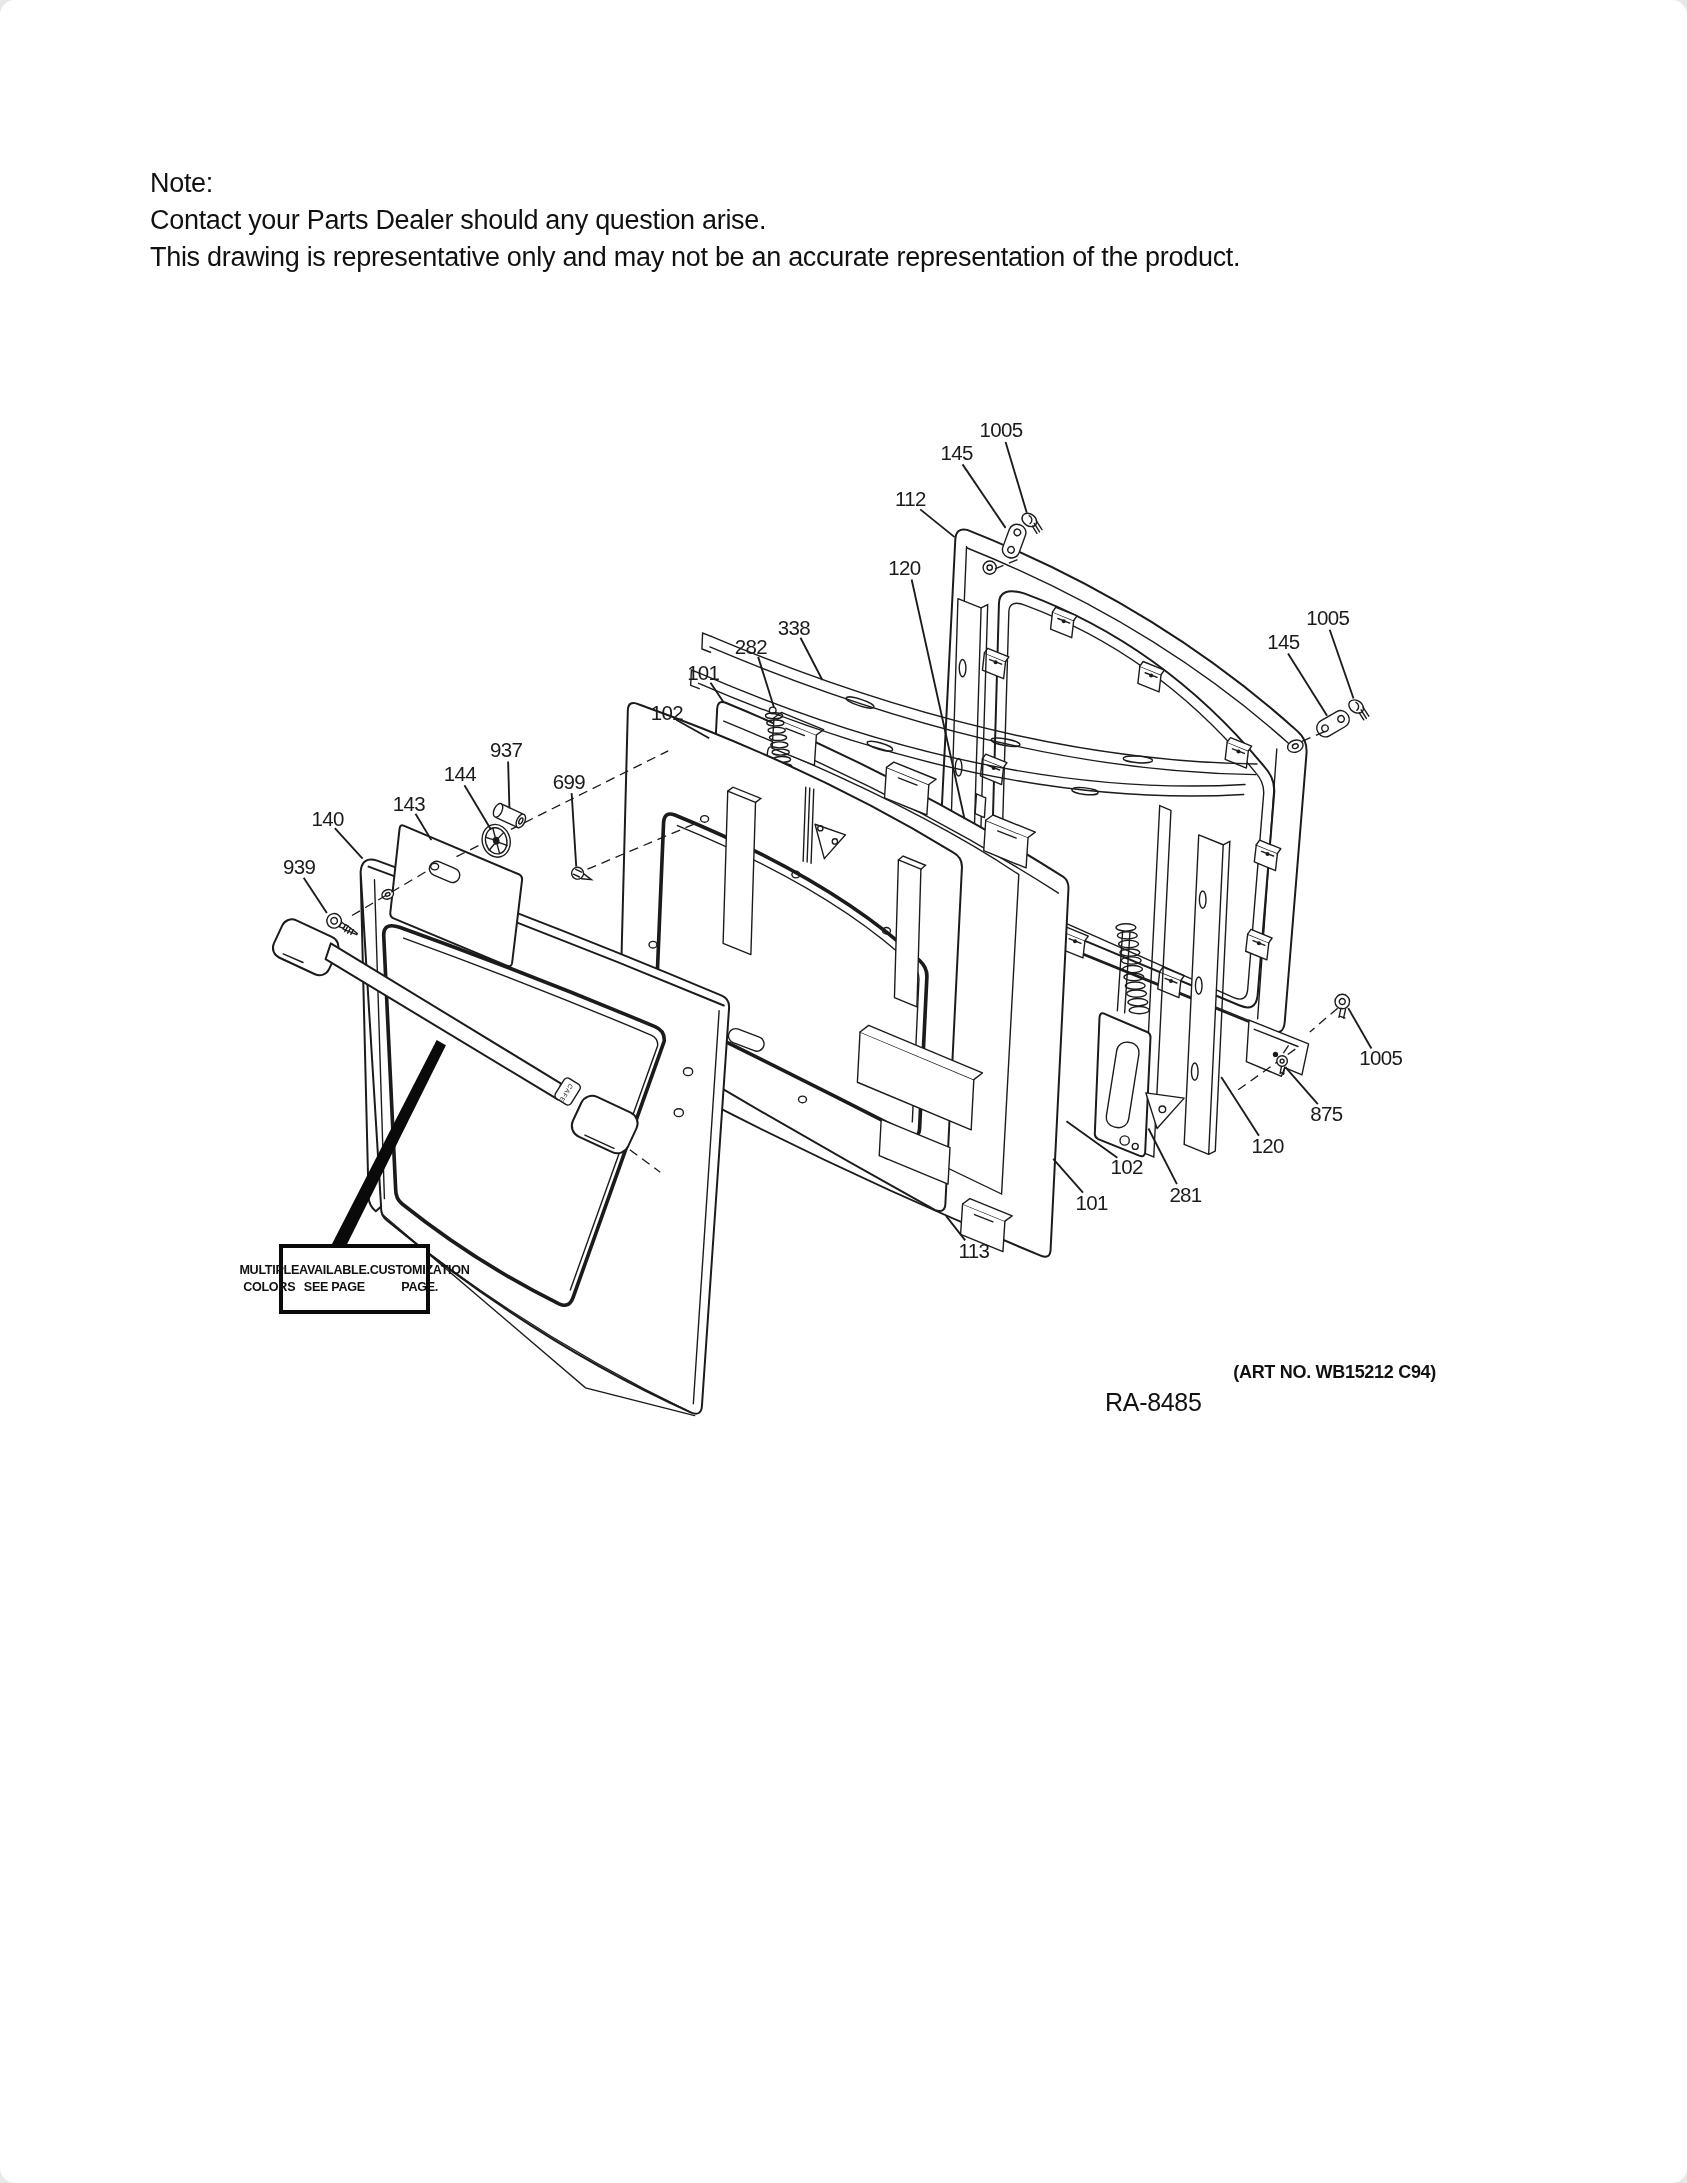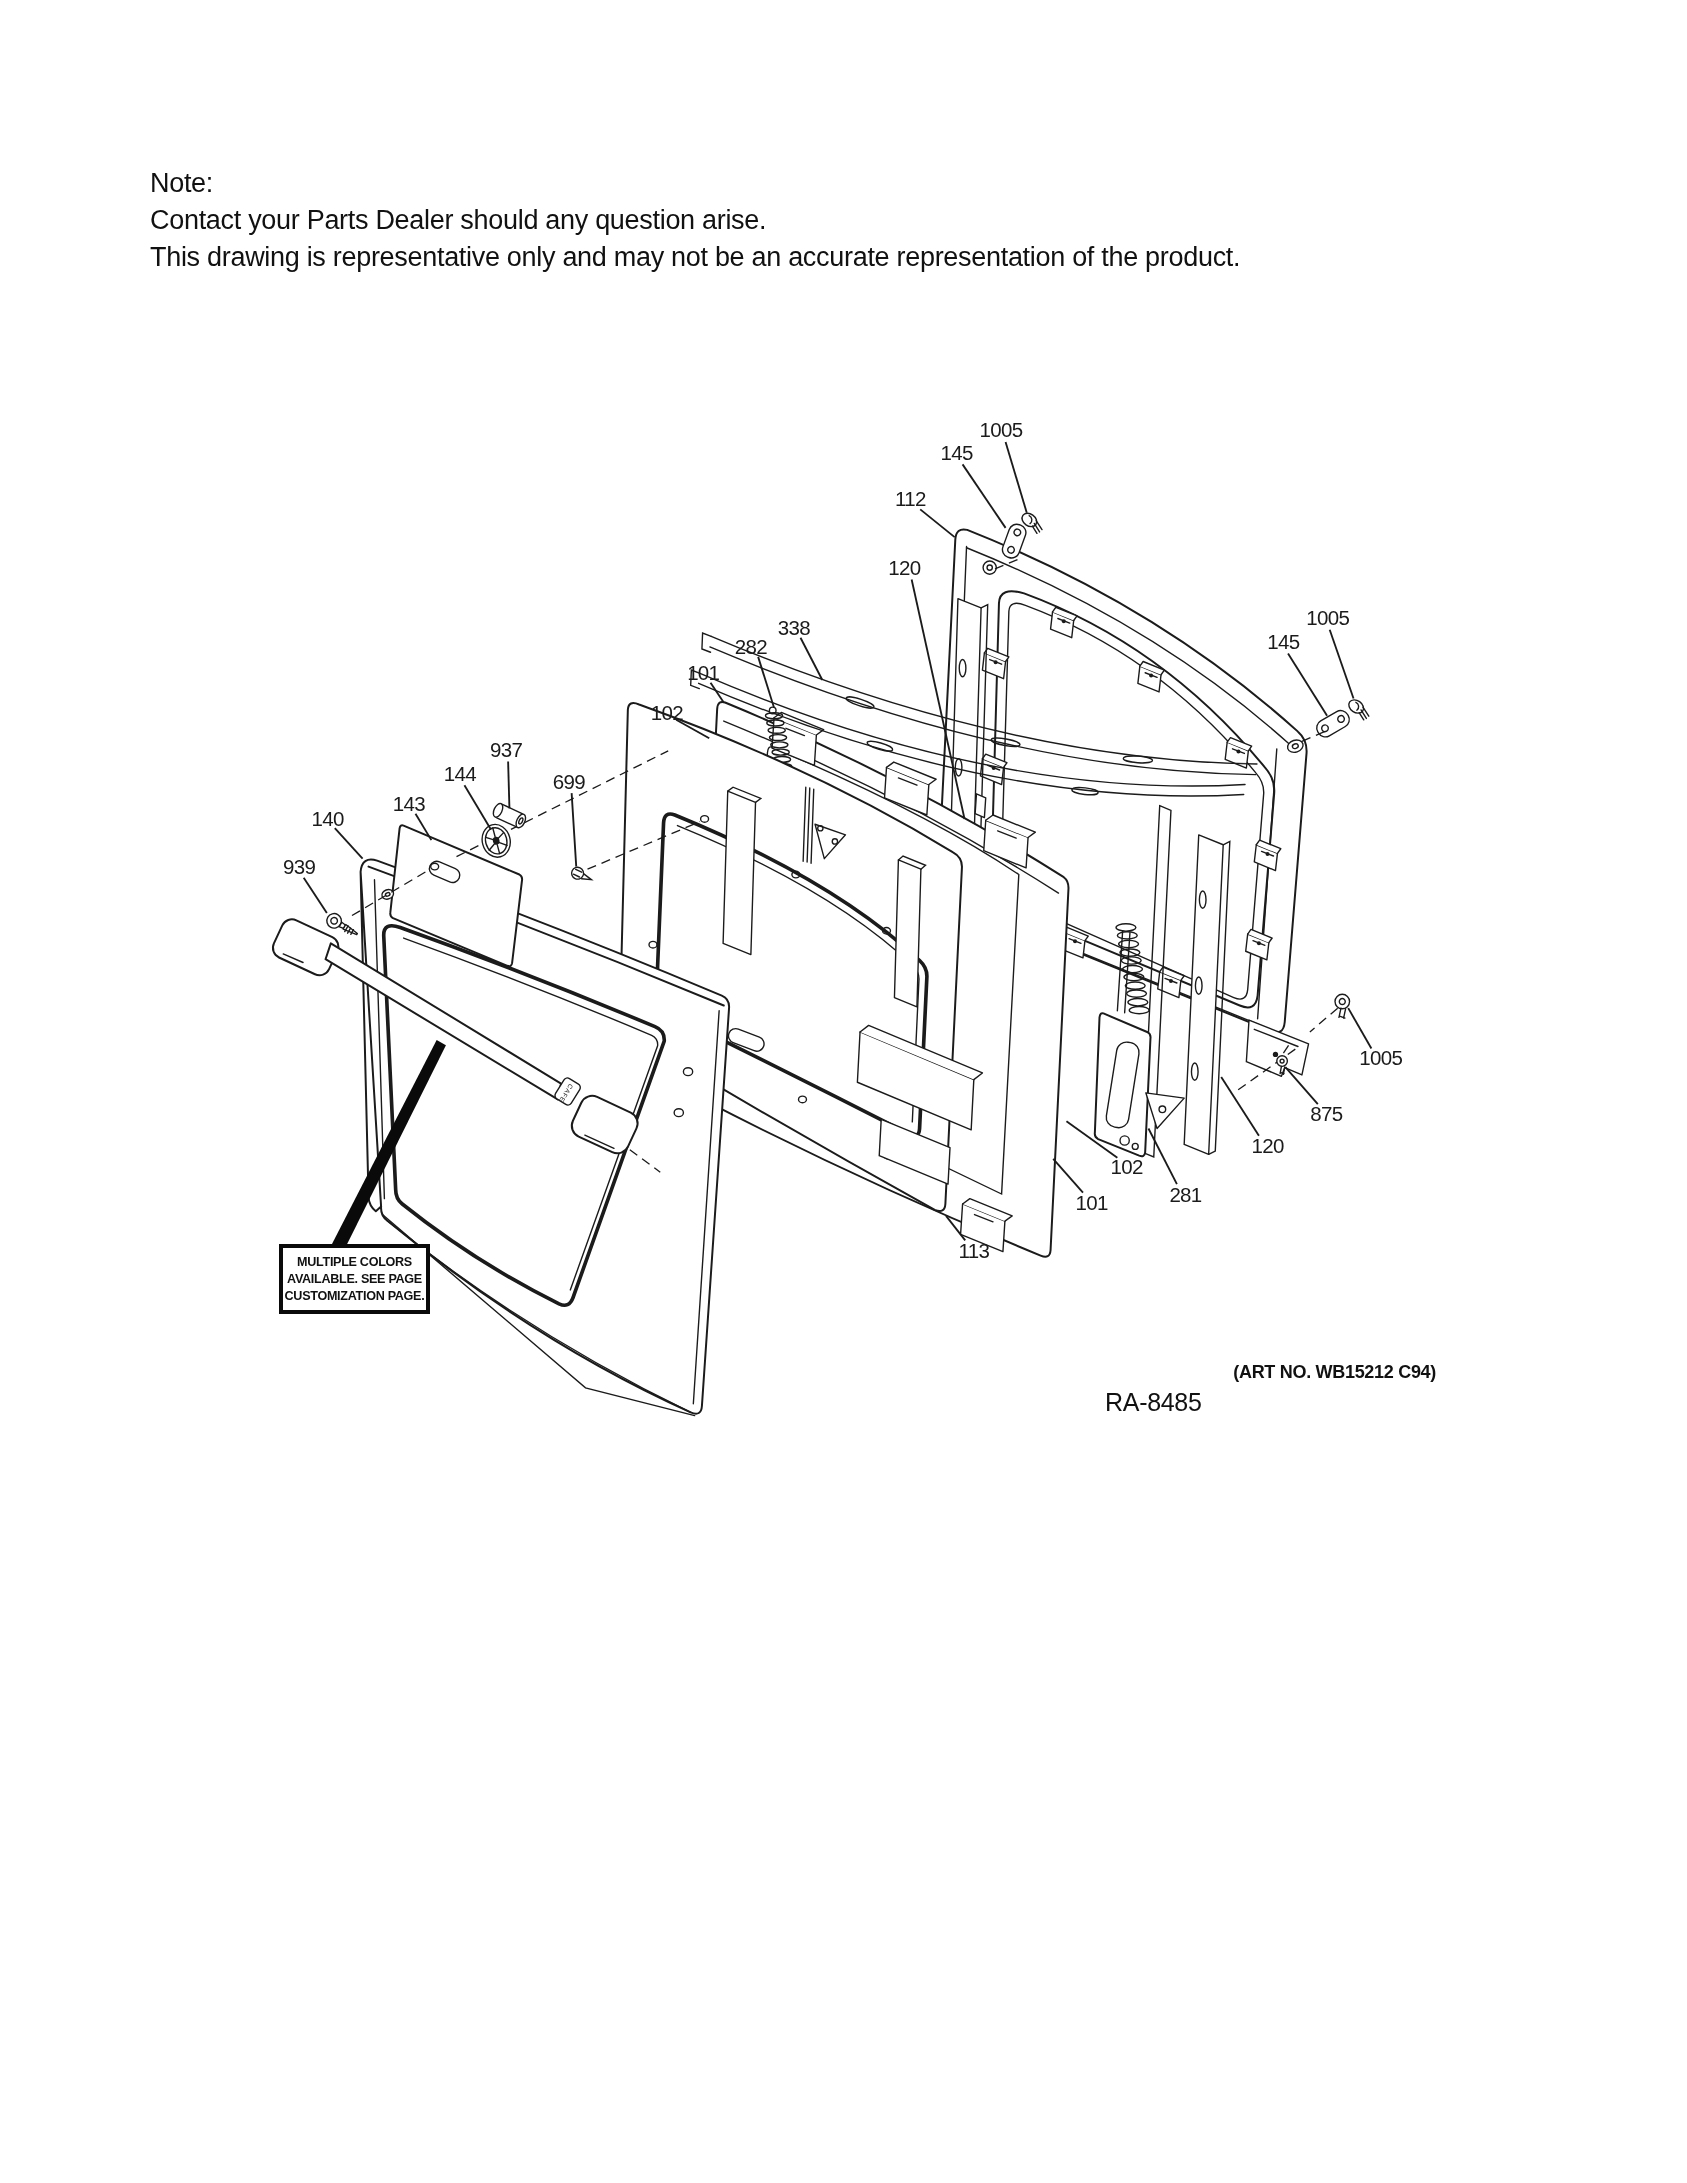--- a/index.html
+++ b/index.html
@@ -1,35 +1,35 @@
 <!DOCTYPE html>
 <html style="font-size:10.6px"><head>
 <meta charset="utf-8">
 <style>
   html,body{margin:0;padding:0;background:#e8e8e8;}
   #page{position:relative;width:1687px;height:2183px;background:#ffffff;overflow:hidden;
-        font-family:"Liberation Sans",sans-serif;color:#111;}
+        font-family:"Liberation Sans",sans-serif;color:#111;border-radius:15px;}
   #diagram-svg{position:absolute;left:0;top:0;}
   
   .ln{stroke:#1b1b1b;stroke-width:3;fill:none;stroke-linejoin:round;stroke-linecap:round;}
   .lnf{stroke:#1b1b1b;stroke-width:3;fill:#ffffff;stroke-linejoin:round;stroke-linecap:round;}
   .thin{stroke:#1b1b1b;stroke-width:2.1;fill:none;stroke-linecap:round;}
   .thinf{stroke:#1b1b1b;stroke-width:2.1;fill:#ffffff;stroke-linecap:round;stroke-linejoin:round;}
   .thick{stroke:#1b1b1b;stroke-width:5.5;fill:none;stroke-linejoin:round;stroke-linecap:round;}
   .dash{stroke:#1b1b1b;stroke-width:2;fill:none;stroke-dasharray:14 9;}
   .dot{fill:#1b1b1b;stroke:none;}
   .pleader{stroke:#1b1b1b;stroke-width:2.8;}
   text.plabel{font-size:31px;letter-spacing:-1px;fill:#1b1b1b;text-anchor:middle;
               dominant-baseline:central;font-family:"Liberation Sans",sans-serif;}
   .badge-txt{font-size:10px;fill:#1b1b1b;font-family:"Liberation Sans",sans-serif;letter-spacing:1px;}
   
   #note{position:absolute;left:150px;top:165px;font-size:27px;line-height:37px;letter-spacing:-0.3px;}
   #callout-box{position:absolute;left:279px;top:1244px;width:151px;height:70px;
                border:4px solid #0a0a0a;box-sizing:border-box;background:#fff;
-               display:flex;flex-direction:column;justify-content:center;align-items:center;
+               display:flex;flex-direction:row;justify-content:center;align-items:center;
                text-align:center;font-weight:bold;font-size:12.6px;line-height:17px;letter-spacing:-0.3px;}
   #footer-art{position:absolute;left:1105px;top:1362px;width:331px;text-align:right;
               font-size:18px;font-weight:700;letter-spacing:-0.3px;}
   #footer-ra{position:absolute;left:1105px;top:1388px;width:331px;text-align:left;
              font-size:25px;font-weight:400;letter-spacing:-0.3px;}
 </style>
 </head>
 <body>
 
 <div id="page">

